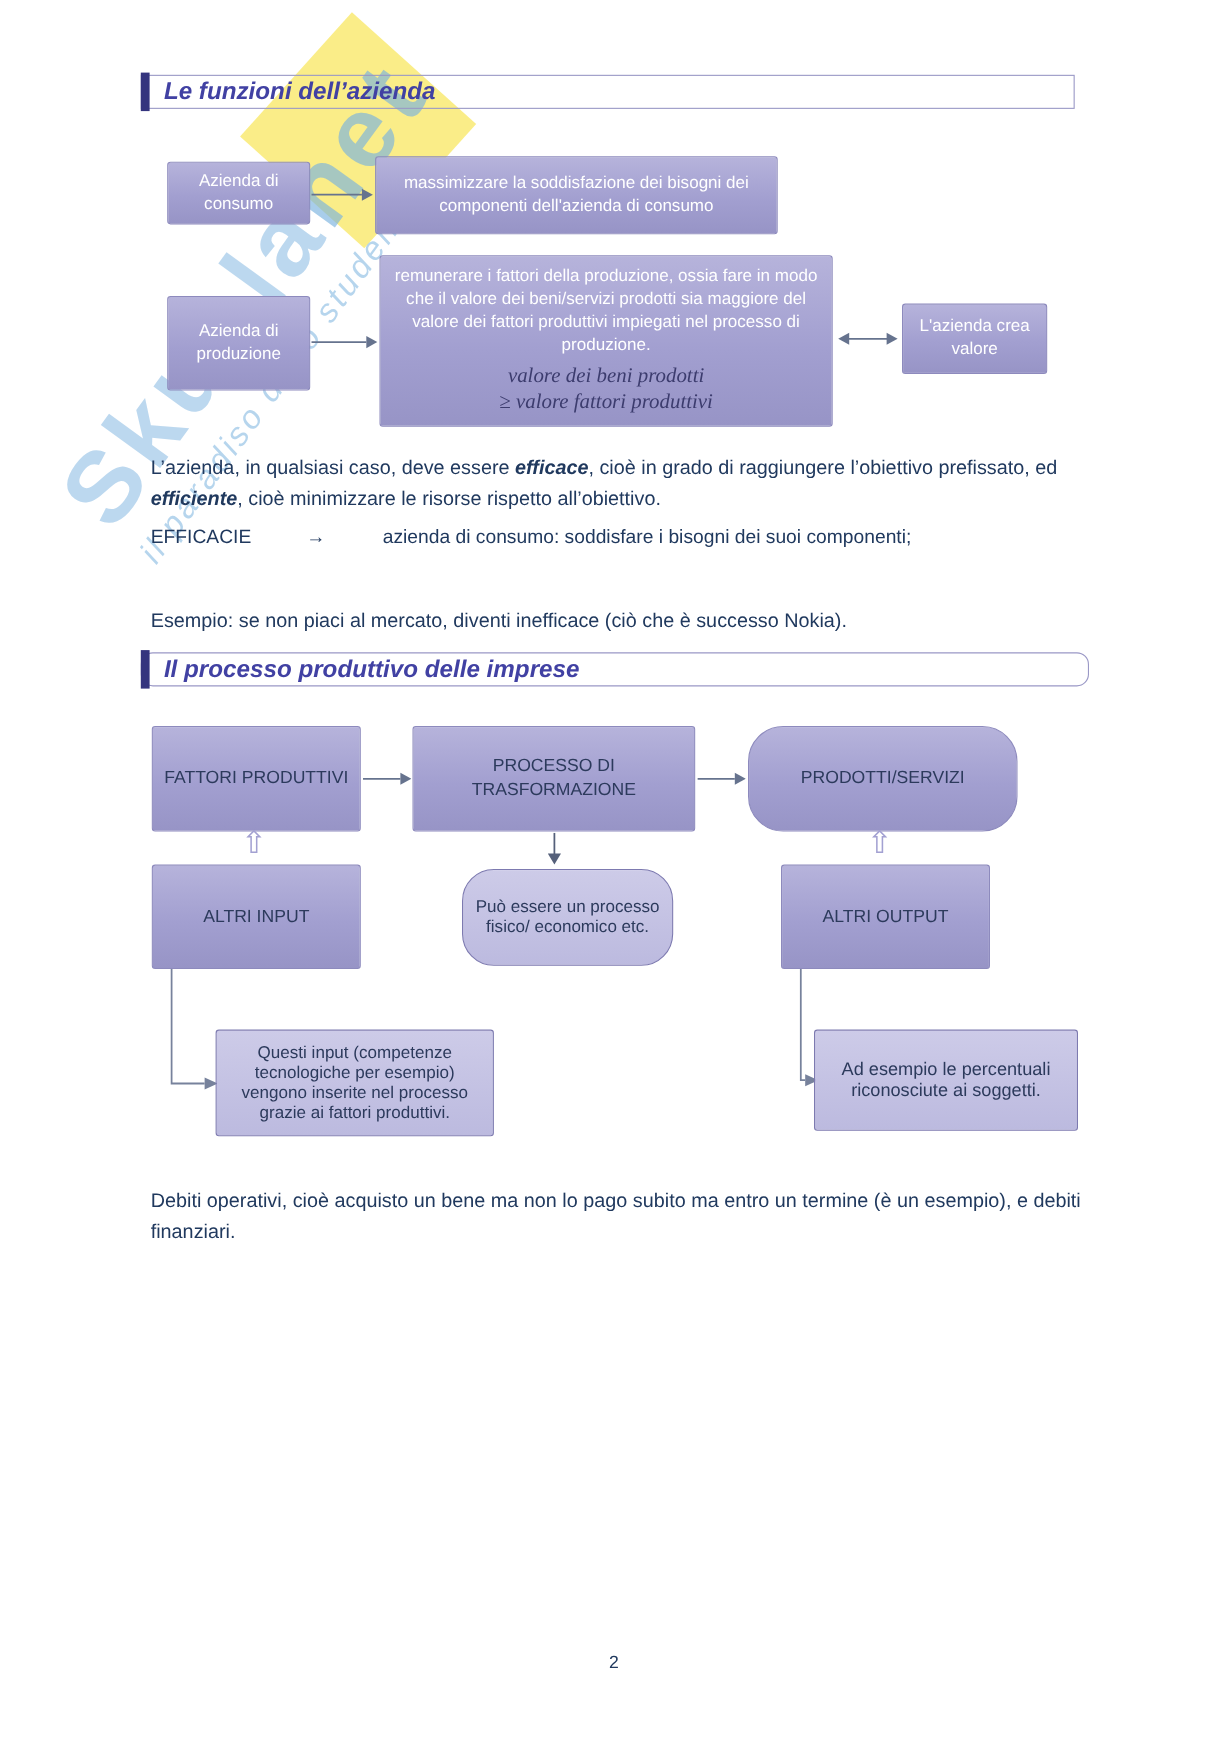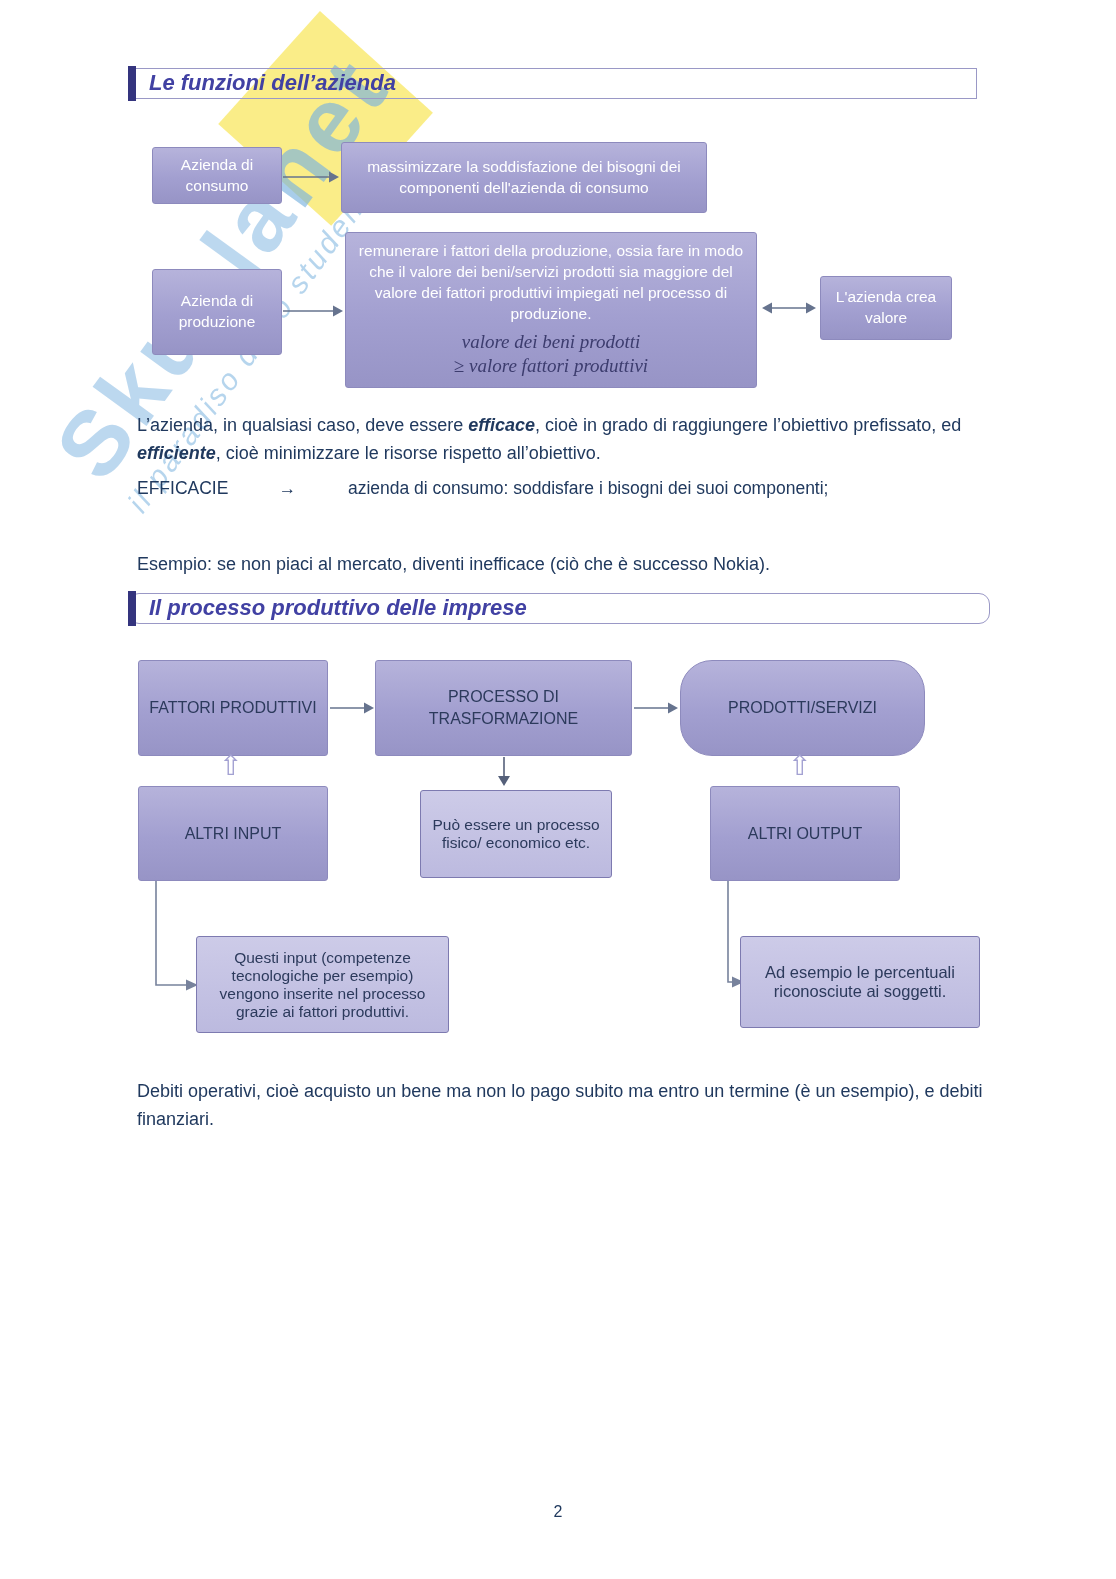--- a/index.html
+++ b/index.html
@@ -183,21 +183,21 @@
     <svg class="arr" style="left:496px; top:757px;" width="16" height="30" viewBox="0 0 16 30">
       <line x1="8" y1="0" x2="8" y2="20" stroke="#55607a" stroke-width="1.6"></line>
       <polygon points="2,19 14,19 8,29" fill="#55607a"></polygon>
     </svg>
     <span class="up-glyph" style="left:788px; top:752px;">⇧</span>
 
     <div class="pbox dark-text" style="left:138px; top:786px; width:190px; height:95px;">
       <span>ALTRI INPUT</span>
     </div>
 
-    <div class="pbox note" style="left:420px; top:790px; width:192px; height:88px;">
+    <div class="pbox note" style="left:420px; top:790px; width:192px; height:88px;border-radius:29px;">
       <span>Può essere un processo fisico/ economico etc.</span>
     </div>
 
     <div class="pbox dark-text" style="left:710px; top:786px; width:190px; height:95px;">
       <span>ALTRI OUTPUT</span>
     </div>
 
     <svg class="arr" style="left:150px; top:881px;" width="54" height="112" viewBox="0 0 54 112">
       <path d="M6 0 L6 104 L36 104" fill="none" stroke="#77829c" stroke-width="1.6"></path>
       <polygon points="36,98.5 36,109.5 48,104" fill="#77829c"></polygon>

